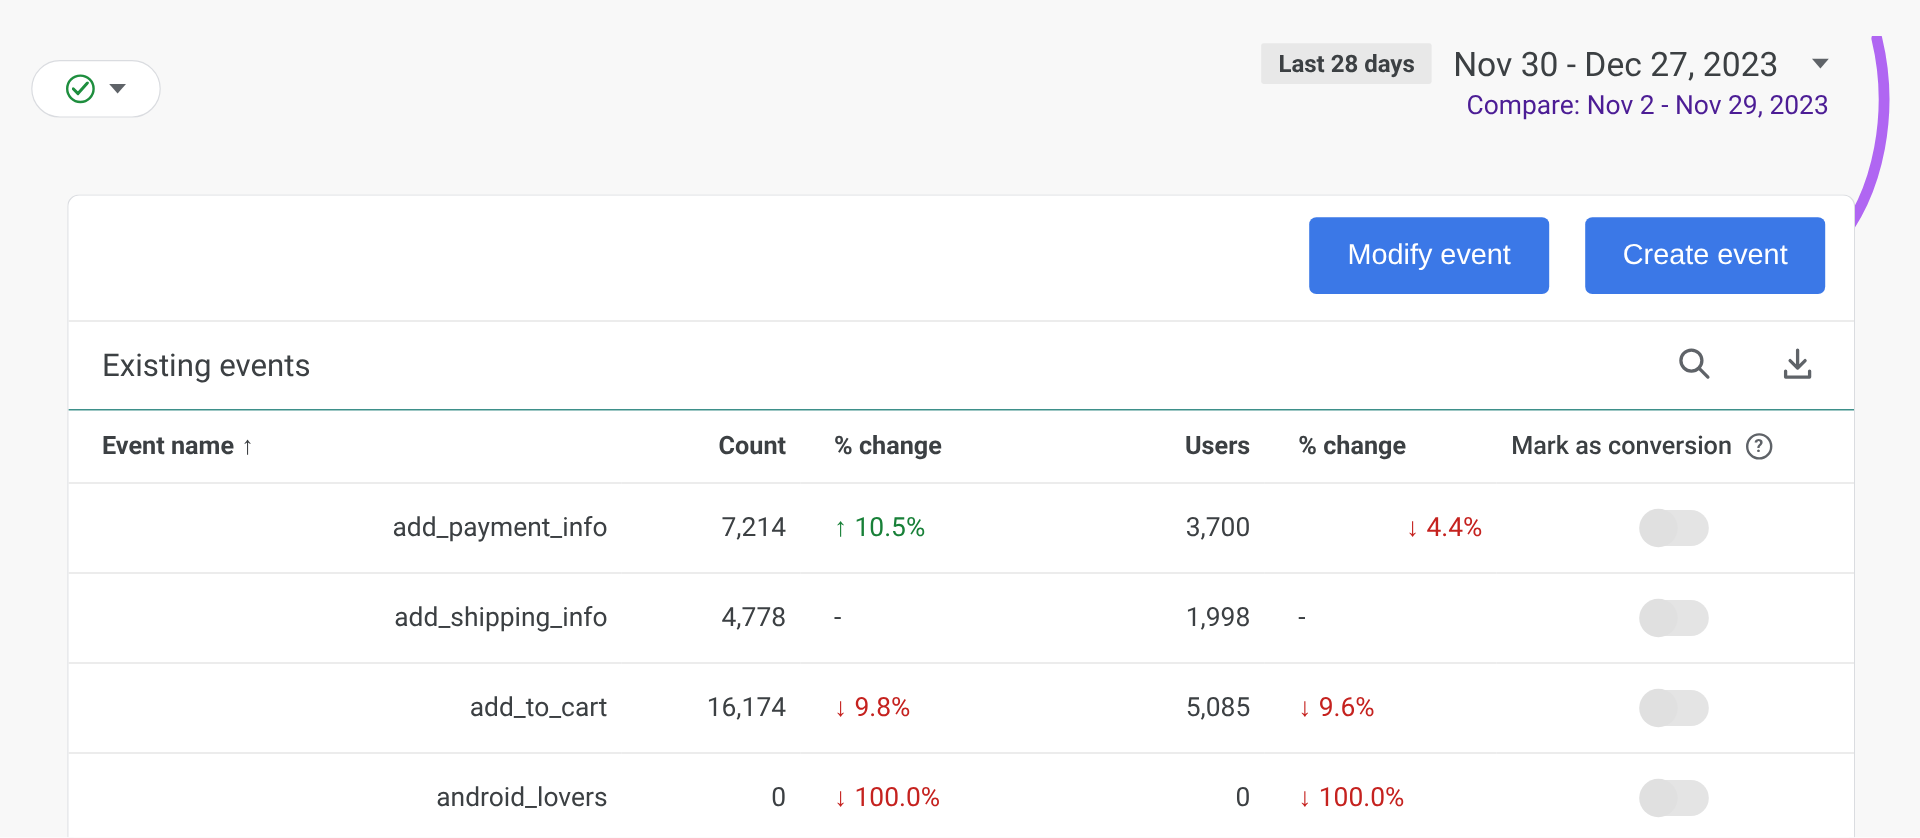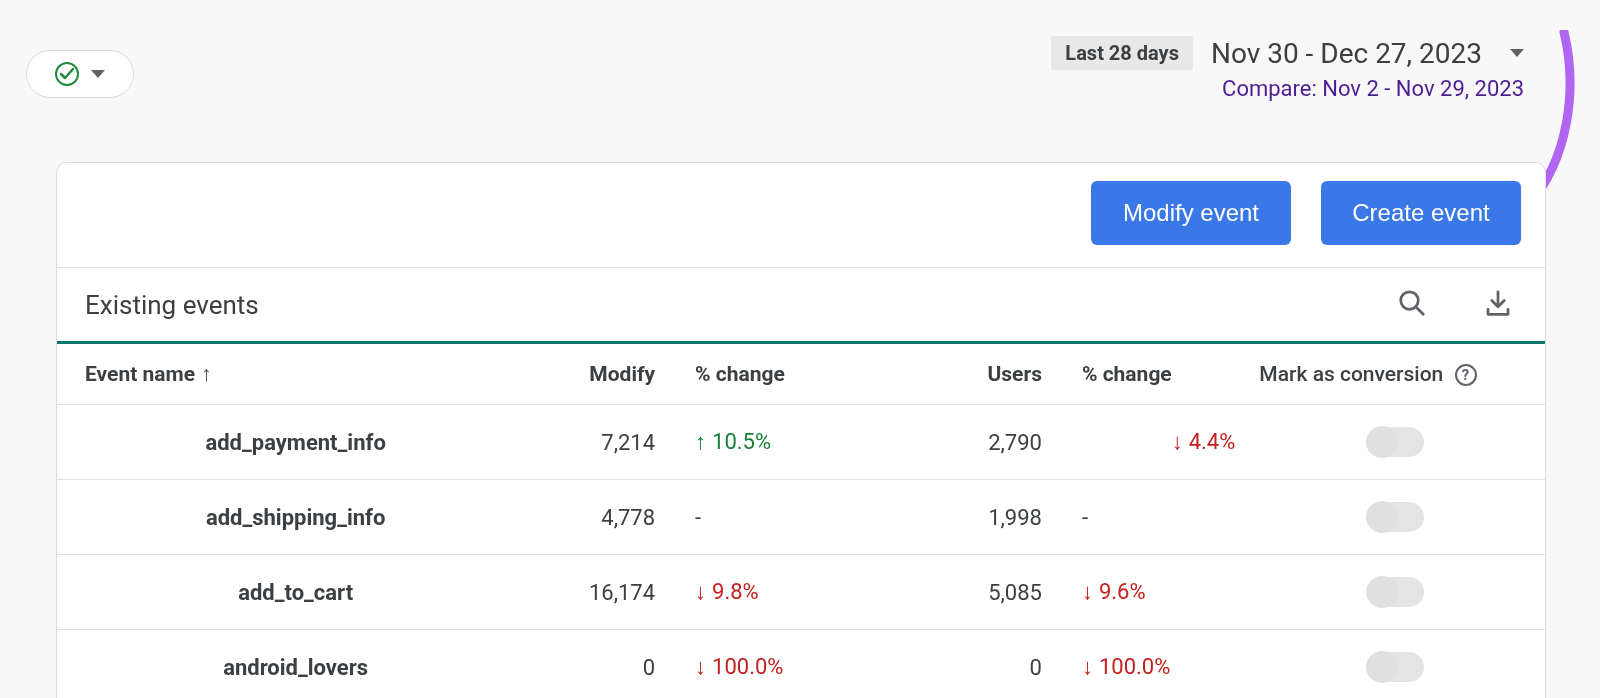--- a/index.html
+++ b/index.html
@@ -128,21 +128,21 @@
     min-width: 200px;
     font-family: Liberation Sans, sans-serif;
   }
 
   .section-head {
     display: flex;
     align-items: center;
     justify-content: space-between;
     padding: 16px 28px;
     border-top: 1px solid #e0e0e0;
-    border-bottom: 3px solid #0f766e;
+    border-bottom: 1px solid #0f766e;
   }
   .section-title {
     font-size: 26px;
     color: #3c4043;
   }
   .section-icons {
     display: flex;
     gap: 48px;
     align-items: center;
   }
@@ -168,21 +168,21 @@
     border-bottom: 1px solid #e0e0e0;
   }
   thead th.col-name { text-align: left; padding-left: 28px; }
   thead th.col-conv { text-align: left; padding-right: 40px; font-weight: 500; white-space: nowrap; }
   tbody td {
     font-size: 22px;
     padding: 22px 12px;
     border-bottom: 1px solid #e0e0e0;
     text-align: right;
   }
-  tbody td.col-name { text-align: center; padding-left: 28px; color: #3c4043; font-weight: bold; }
+  tbody td.col-name { text-align: right; padding-left: 28px; color: #3c4043; }
   tbody tr:last-child td { border-bottom: none; }
 
   .sort-arrow { margin-left: 6px; font-weight: 700; }
 
   .change { white-space: nowrap; }
   .change.up { color: #188038; }
   .change.down { color: #c5221f; }
   .change.none { color: #3c4043; text-align: center; }
   .change .arrow { font-size: 22px; margin-right: 6px; font-weight: 700; }
 
@@ -286,36 +286,36 @@
         <col class="cchange1">
         <col class="cusers">
         <col class="cchange2">
         <col class="cconv">
     </colgroup>
     <thead>
       <tr>
         <th class="col-name">
           <span>Event name</span><span class="sort-arrow">↑</span>
         </th>
-        <th>Modify</th>
+        <th>Count</th>
         <th style="text-align:left; padding-left:28px;">% change</th>
         <th>Users</th>
         <th style="text-align:left; padding-left:28px;">% change</th>
         <th class="col-conv">
           <span>Mark as conversion</span>
           <span class="help-circle">?</span>
         </th>
       </tr>
     </thead>
     <tbody id="tbody">
         <tr>
           <td class="col-name">add_payment_info</td>
           <td>7,214</td>
           <td style="text-align: left; padding-left: 28px;"><span class="change up"><span class="arrow">↑</span>10.5%</span></td>
-          <td>2,790</td>
+          <td>3,700</td>
           <td style="text-align: right; padding-left: 28px;"><span class="change down"><span class="arrow">↓</span>4.4%</span></td>
           <td style="text-align: center;"><span class="toggle"></span></td>
         </tr>
         <tr>
           <td class="col-name">add_shipping_info</td>
           <td>4,778</td>
           <td style="text-align: left; padding-left: 28px;"><span class="change none">-</span></td>
           <td>1,998</td>
           <td style="text-align: left; padding-left: 28px;"><span class="change none">-</span></td>
           <td style="text-align: center;"><span class="toggle"></span></td>

